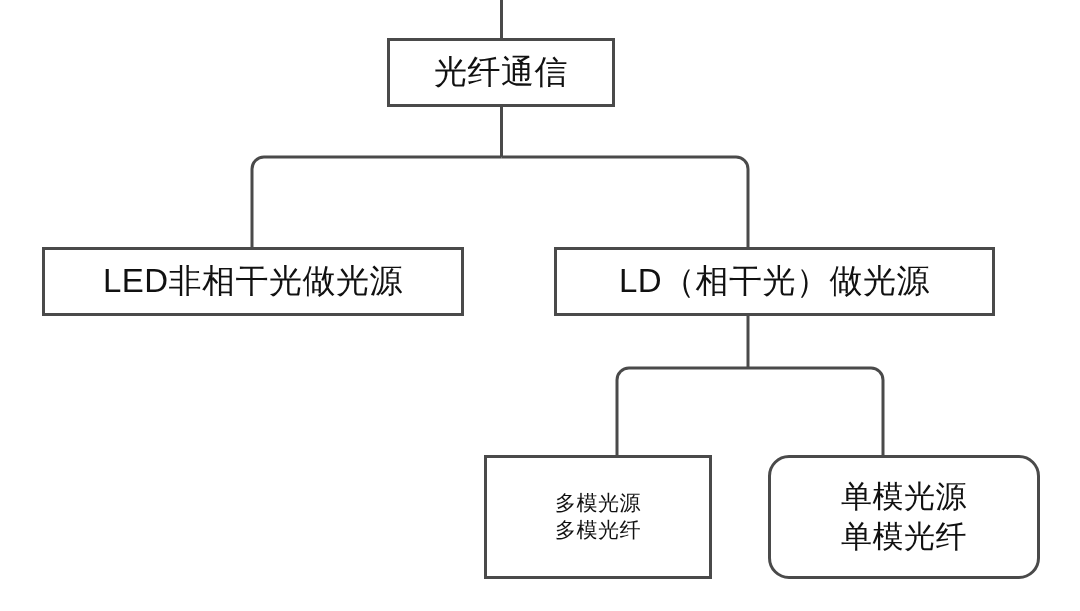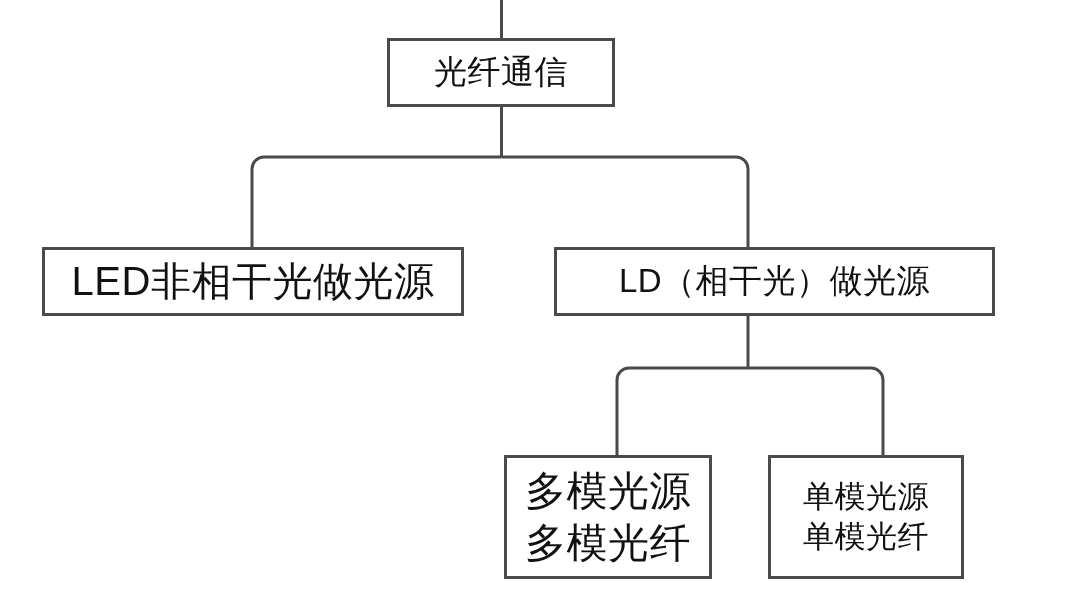--- a/index.html
+++ b/index.html
@@ -50,43 +50,44 @@
     top: 38px;
     width: 228px;
     height: 69px;
     font-size: 33px;
   }
   #node-led {
     left: 42px;
     top: 247px;
     width: 422px;
     height: 69px;
-    font-size: 40px;
+    font-size: 33px;
   }
   #node-ld {
     left: 528px;
     top: 247px;
     width: 441px;
     height: 69px;
     font-size: 33px;
     margin-left: 26px;
   }
   #node-multimode {
-    left: 504px;
+    left: 484px;
     top: 455px;
-    width: 208px;
+    width: 228px;
     height: 124px;
-    font-size: 41px;
+    font-size: 21px;
   }
   #node-singlemode {
     left: 768px;
     top: 455px;
-    width: 196px;
+    width: 272px;
     height: 124px;
     font-size: 31px;
+    border-radius: 21px;
   }
 </style>
 </head>
 <body>
 
 <div id="canvas">
 
   <svg id="connectors" viewBox="0 0 1080 611" width="1080" height="611" xmlns="http://www.w3.org/2000/svg">
     <g fill="none" stroke="#4a4a4a" stroke-width="3" stroke-linecap="butt" stroke-linejoin="round">
 

